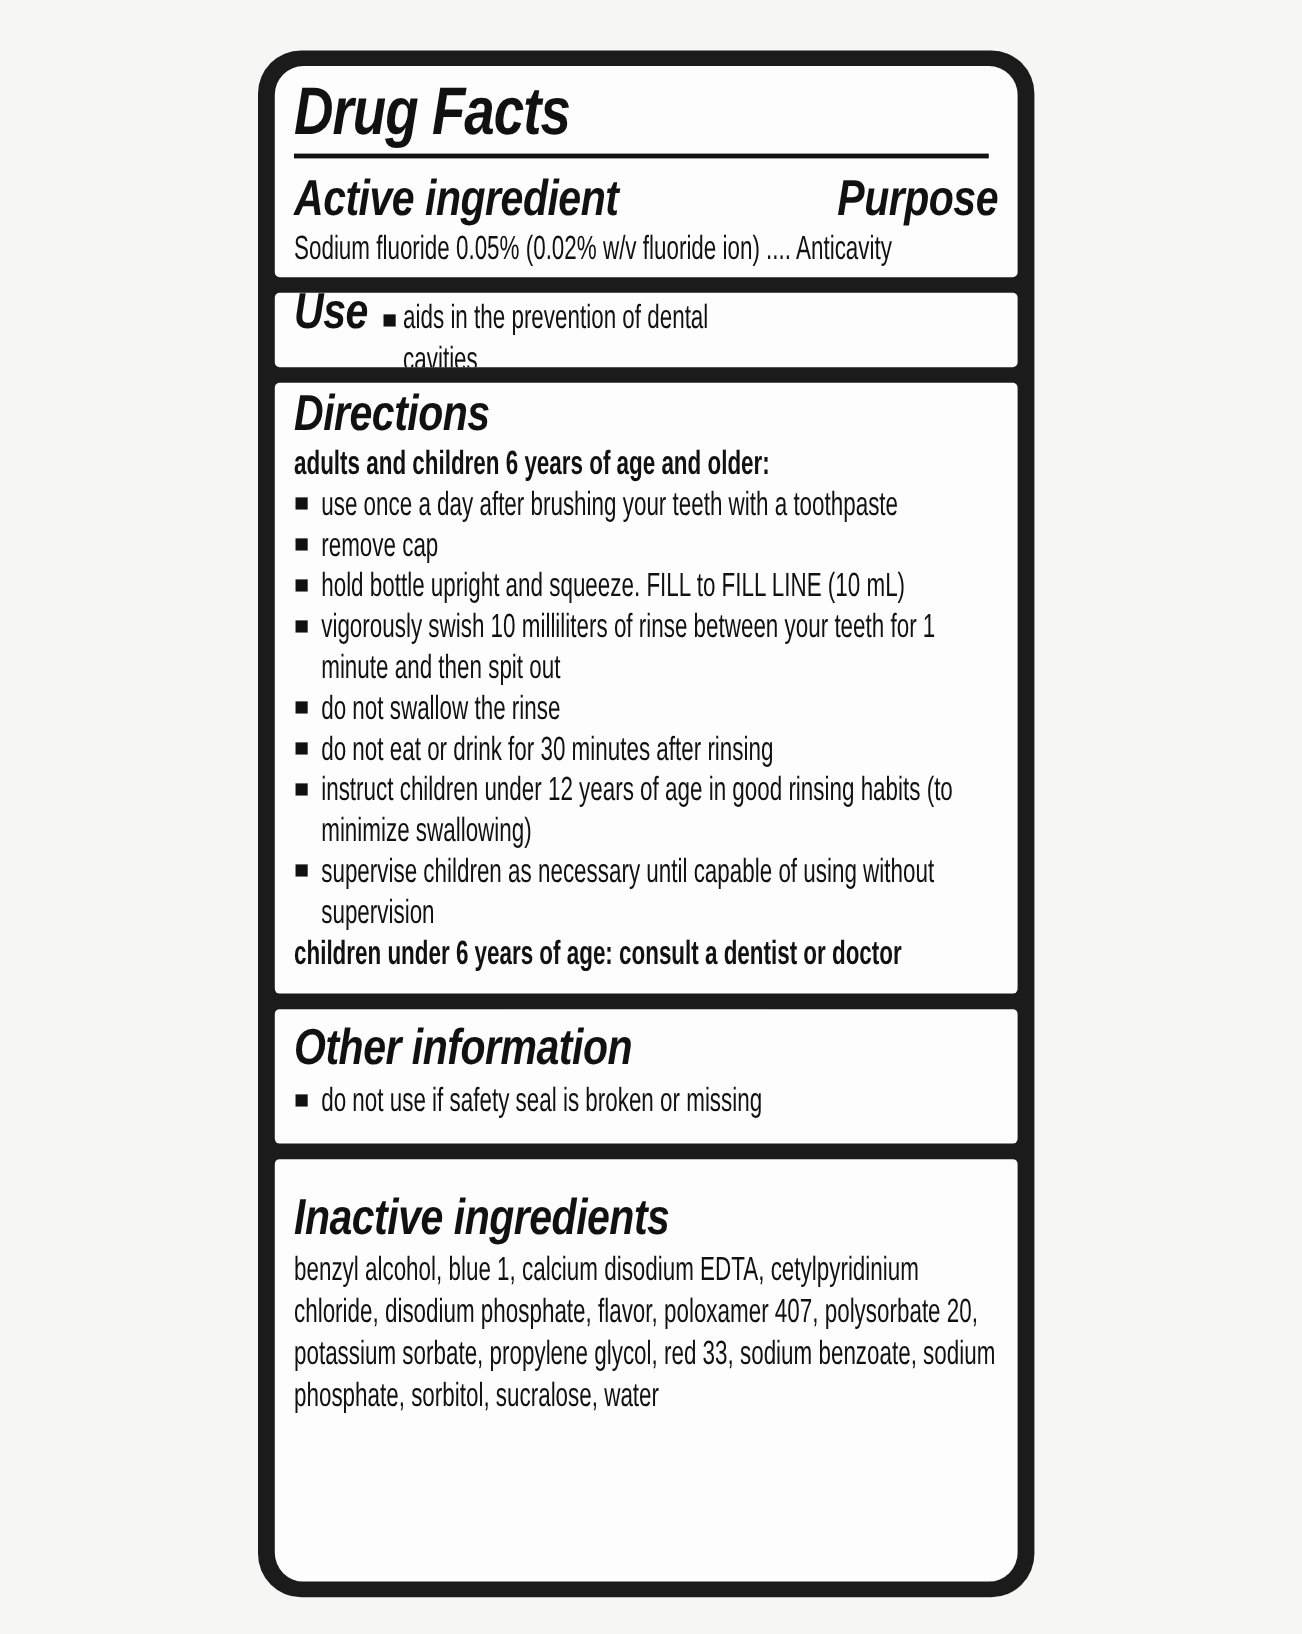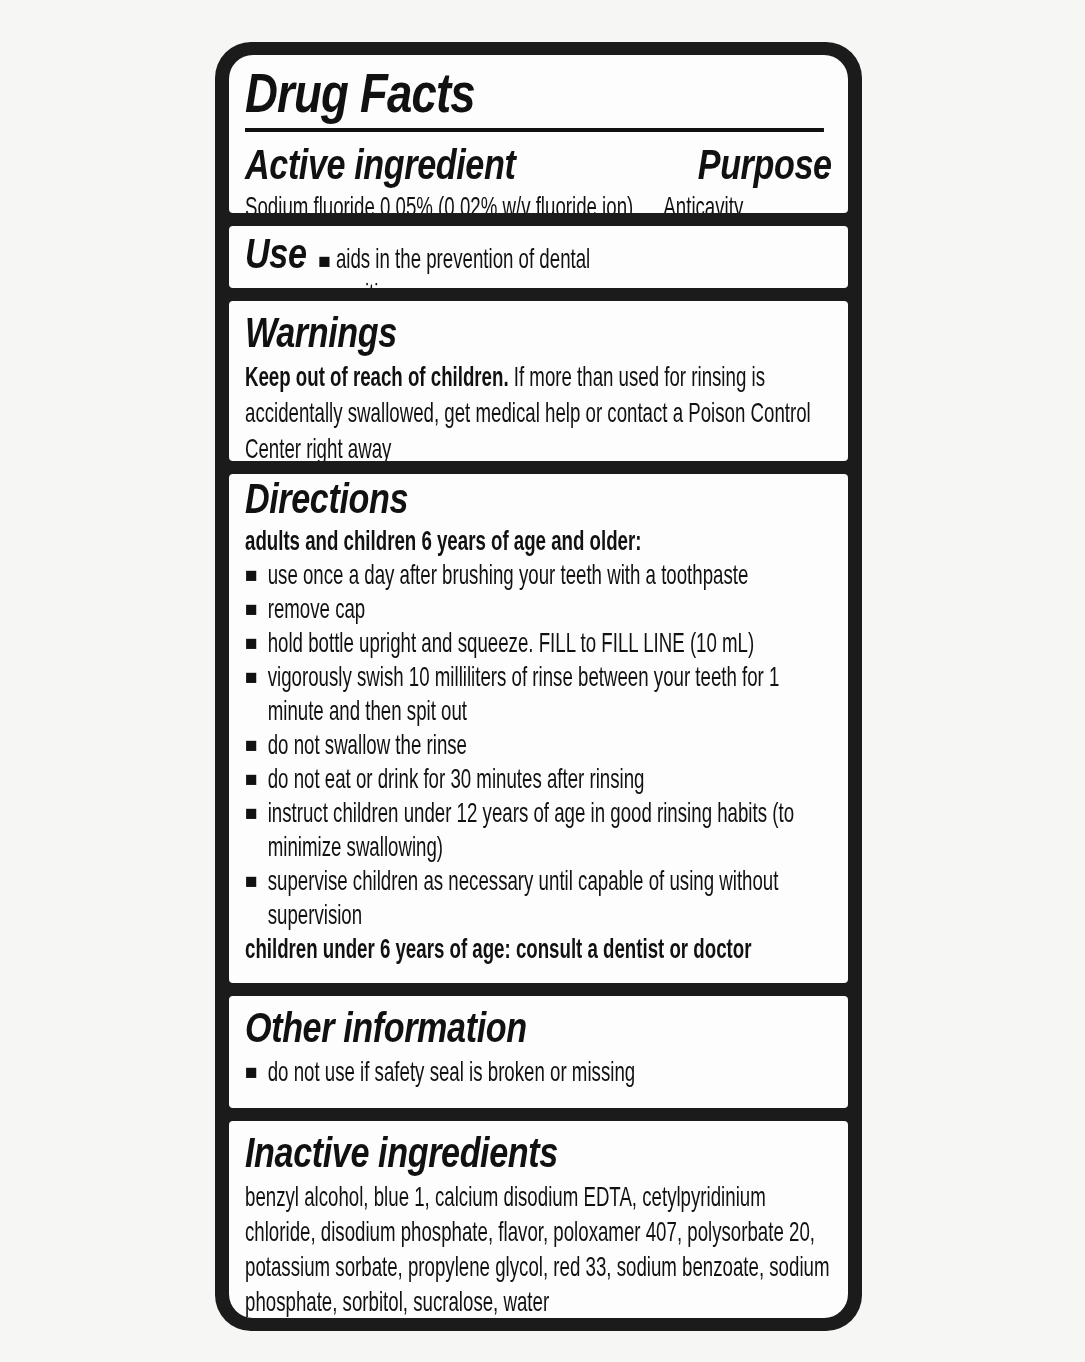--- a/index.html
+++ b/index.html
@@ -27,26 +27,26 @@
     display:flex;
     flex-direction:column;
     gap:13px;
   }
   .panel{
     background:var(--panel-bg);
     border-radius:4px;
     padding:4px 16px;
     overflow:hidden;
   }
-  .panel-first{border-radius:24px 24px 4px 4px;height:158px;padding-top:8px;}
-  .panel-use{height:62px;display:flex;}
+  .panel-first{border-radius:24px 24px 4px 4px;height:176px;padding-top:8px;}
+  .panel-use{height:62px;display:flex;align-items:center;}
   .panel-warnings{height:160px;padding-top:8px;}
   .panel-directions{height:509px;padding-top:1px;}
   .panel-other{height:112px;padding-top:8px;}
-  .panel-inactive{border-radius:4px 4px 24px 24px;flex:1;padding-top:8px;}
+  .panel-inactive{border-radius:4px 4px 24px 24px;flex:1;padding-top:24px;}
 
   
   .condense{
     width:880px;
     transform:scaleX(0.667);
     transform-origin:0 0;
   }
   .t-title{
     font-size:56px;
     line-height:60px;
@@ -129,26 +129,20 @@
   <section class="panel panel-use">
     <div class="condense">
       <div class="use-row">
         <h2 class="t-h2">Use</h2>
         <span class="sq">■</span>
         <span class="body">aids in the prevention of dental cavities</span>
       </div>
     </div>
   </section>
 
-  <section class="panel panel-warnings">
-    <div class="condense">
-      <h2 class="t-h2">Warnings</h2>
-      <p class="body warn-p"><b class="b">Keep out of reach of children.</b><span> If more than used for rinsing is accidentally swallowed, get medical help or contact a Poison Control Center right away</span></p>
-    </div>
-  </section>
 
   <section class="panel panel-directions">
     <div class="condense">
       <h2 class="t-h2">Directions</h2>
       <p class="body b dir-sub">adults and children 6 years of age and older:</p>
       <ul class="dir-list body">
         <li>
             <span class="sq">■</span>
             <span class="txt">use once a day after brushing your teeth with a toothpaste</span>
           </li>

